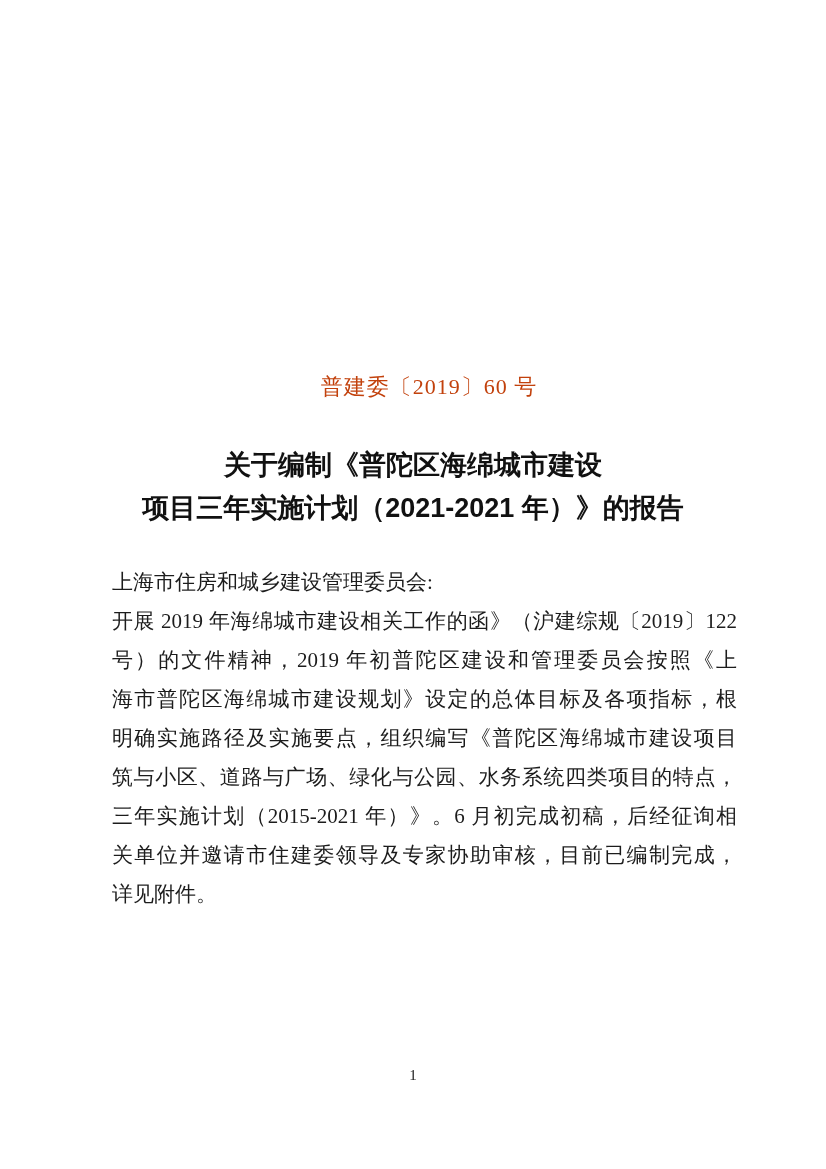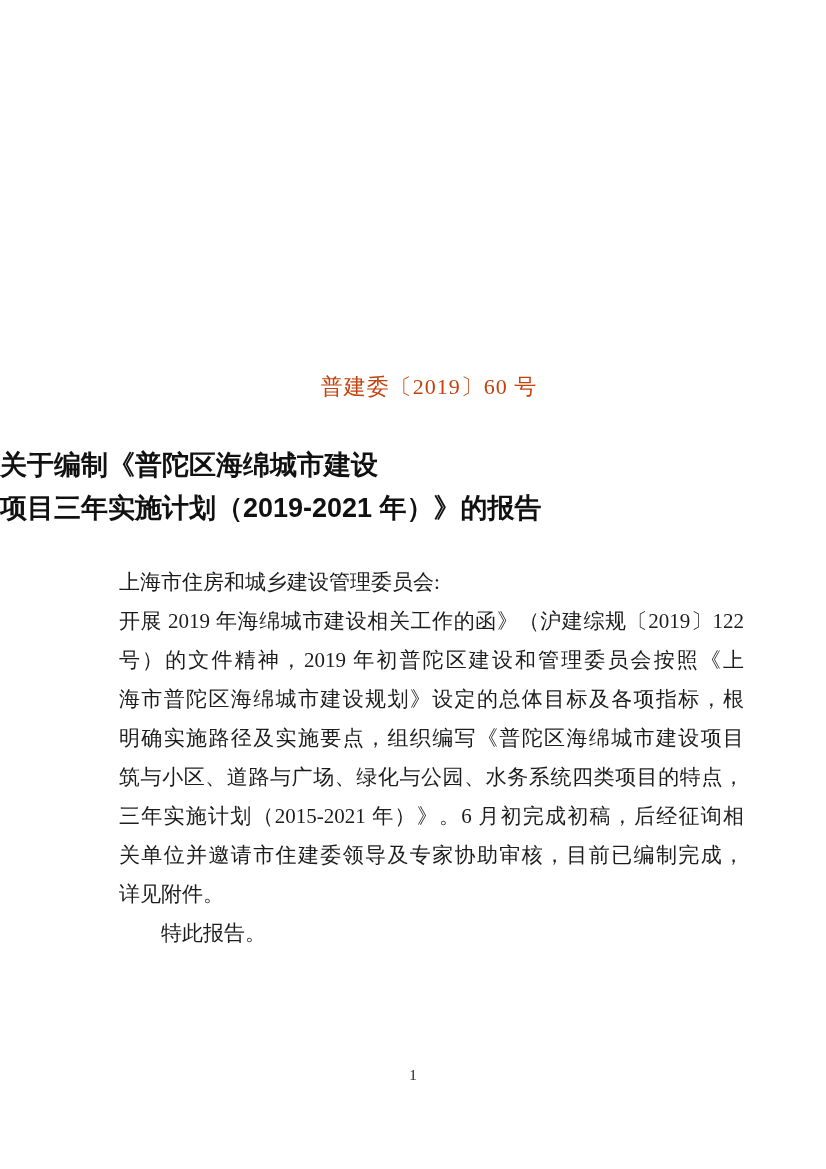--- a/index.html
+++ b/index.html
@@ -25,31 +25,31 @@
     font-size: 22px;
     letter-spacing: 1px;
     color: #c2410c;
     padding-left: 16px;
   }
   .doc-title {
     position: absolute;
     top: 444px;
     left: 0;
     width: 100%;
-    text-align: left;
+    text-align: center;
     font-family: "Liberation Sans", "DejaVu Sans", sans-serif;
     font-weight: bold;
     font-size: 27px;
     line-height: 43px;
     color: #111111;
   }
   .body-text {
     position: absolute;
     top: 563px;
-    left: 119px;
+    left: 112px;
     width: 625px;
     font-size: 21px;
     line-height: 39px;
     color: #1c1c1c;
   }
   .body-line {
     height: 39px;
     overflow: visible;
   }
   .body-line.justify {
@@ -72,31 +72,30 @@
 </style>
 </head>
 <body>
 
 <div class="page">
 
   <div class="doc-number">普建委〔2019〕60 号</div>
 
   <div class="doc-title">
     <div>关于编制《普陀区海绵城市建设</div>
-    <div>项目三年实施计划（2019-2021 年）》的报告</div>
+    <div>项目三年实施计划（2021-2021 年）》的报告</div>
   </div>
 
   <div class="body-text">
     <div class="body-line">上海市住房和城乡建设管理委员会:</div>
     <div class="body-line justify">开展 2019 年海绵城市建设相关工作的函》（沪建综规〔2019〕122</div>
     <div class="body-line justify">号）的文件精神，2019 年初普陀区建设和管理委员会按照《上</div>
     <div class="body-line justify">海市普陀区海绵城市建设规划》设定的总体目标及各项指标，根</div>
     <div class="body-line justify">明确实施路径及实施要点，组织编写《普陀区海绵城市建设项目</div>
     <div class="body-line justify">筑与小区、道路与广场、绿化与公园、水务系统四类项目的特点，</div>
     <div class="body-line justify">三年实施计划（2015-2021 年）》。6 月初完成初稿，后经征询相</div>
     <div class="body-line justify">关单位并邀请市住建委领导及专家协助审核，目前已编制完成，</div>
     <div class="body-line">详见附件。</div>
-    <div class="body-line indent">特此报告。</div>
   </div>
 
   <div class="page-number">1</div>
 
 </div>
 
 </body></html>

